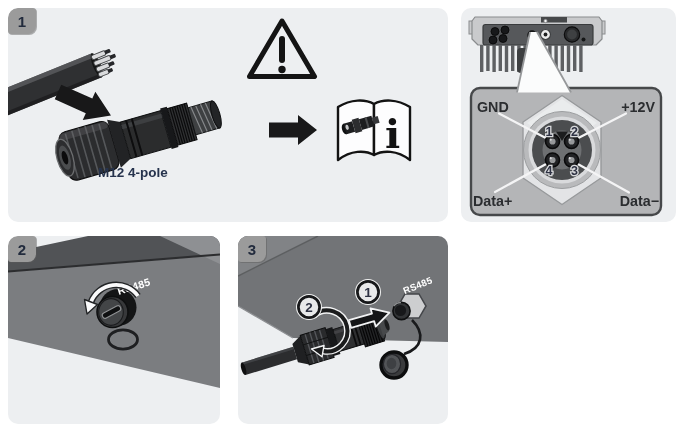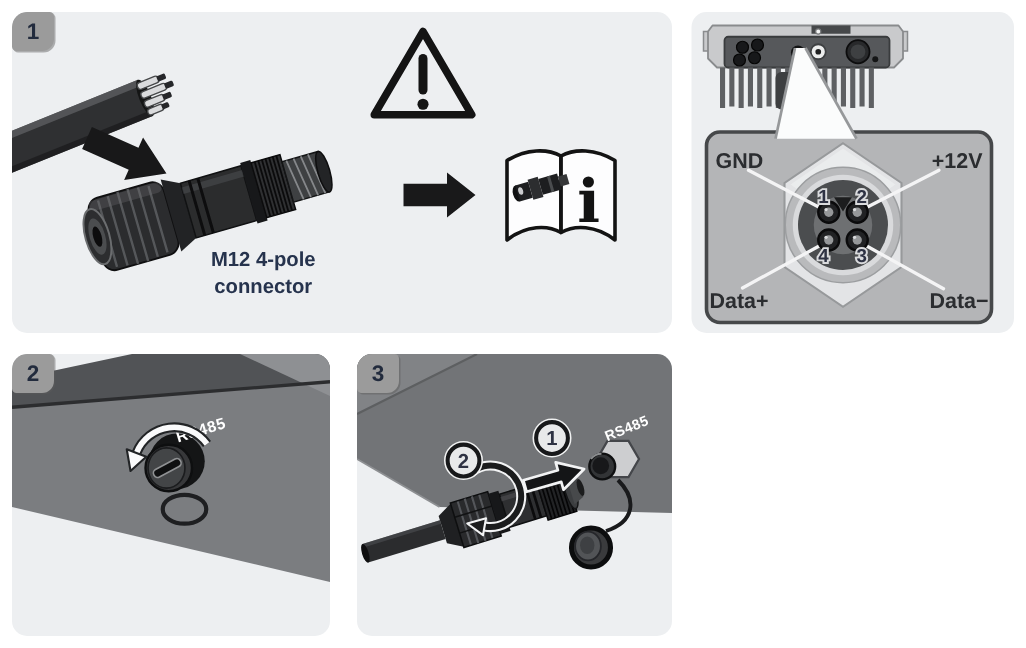--- a/index.html
+++ b/index.html
@@ -8,21 +8,21 @@
   .panel{position:absolute;background:#edeff1;border-radius:10px;overflow:hidden;}
   #panel-step1{left:8px;top:8px;width:440px;height:214px;}
   #panel-pinout{left:461px;top:8px;width:215px;height:214px;}
   #panel-step2{left:8px;top:236px;width:212px;height:188px;}
   #panel-step3{left:238px;top:236px;width:210px;height:188px;}
   .panel svg{position:absolute;left:0;top:0;}
   .badge{position:absolute;left:0;top:0;width:28px;height:26px;background:#9b9b9b;
          border-radius:9px 3px 8px 3px;display:flex;align-items:center;justify-content:center;
          color:#222b3d;font-weight:bold;font-size:15px;z-index:6;
          box-shadow:1px 1px 0 rgba(90,90,90,.45);}
-  .caption{position:absolute;left:90px;top:156px;width:155px;text-align:center;
+  .caption{position:absolute;left:90px;top:156px;width:155px;text-align:left;
            color:#26334d;font-weight:bold;font-size:13.5px;line-height:1.3;z-index:5;}
   .caption div{white-space:nowrap;}
   
   text{font-family:"Liberation Sans",sans-serif;}
   .pin-label{font-size:14.3px;font-weight:bold;fill:#2b2d30;}
   .pin-num{font-size:12.5px;font-weight:bold;fill:#2e3243;stroke:#d9dadc;stroke-width:2.6px;
            paint-order:stroke;text-anchor:middle;}
   .port-label{font-size:10.5px;font-weight:bold;fill:#ffffff;letter-spacing:.4px;text-anchor:middle;}
   .port-label-sm{font-size:9.5px;font-weight:bold;fill:#ffffff;letter-spacing:.3px;text-anchor:middle;}
   .marker-num{font-size:13.5px;font-weight:bold;fill:#2e3243;text-anchor:middle;}
@@ -98,21 +98,20 @@
           <rect x="16" y="-5.5" width="13" height="11" fill="#1d1e20"></rect>
           <rect x="22" y="-5.5" width="2" height="11" fill="#4a4c4e"></rect>
           <rect x="29" y="-3.5" width="6" height="7" fill="#363739"></rect>
           <ellipse cx="2.5" cy="-1" rx="1.6" ry="2.6" fill="#c9cacc"></ellipse>
         </g>
         <text class="book-i" x="384.5" y="140">i</text>
       </g>
     </svg>
     <div class="caption">
       <div>M12 4-pole</div>
-      <div>connector</div>
     </div>
   </section>
 
   <section class="panel" id="panel-pinout">
     <svg width="215" height="214" viewBox="0 0 215 214">
 
       <g>
         <rect x="8" y="13" width="6" height="13" fill="#c9cacc" stroke="#8a8c8e" stroke-width="1"></rect>
         <rect x="138" y="13" width="6" height="13" fill="#c9cacc" stroke="#8a8c8e" stroke-width="1"></rect>
         <polygon points="14,9 138,9 141,13 141,31 135,37 17,37 11,31 11,13" fill="#c9cacc" stroke="#898b8d" stroke-width="1.2" stroke-linejoin="round"></polygon>

